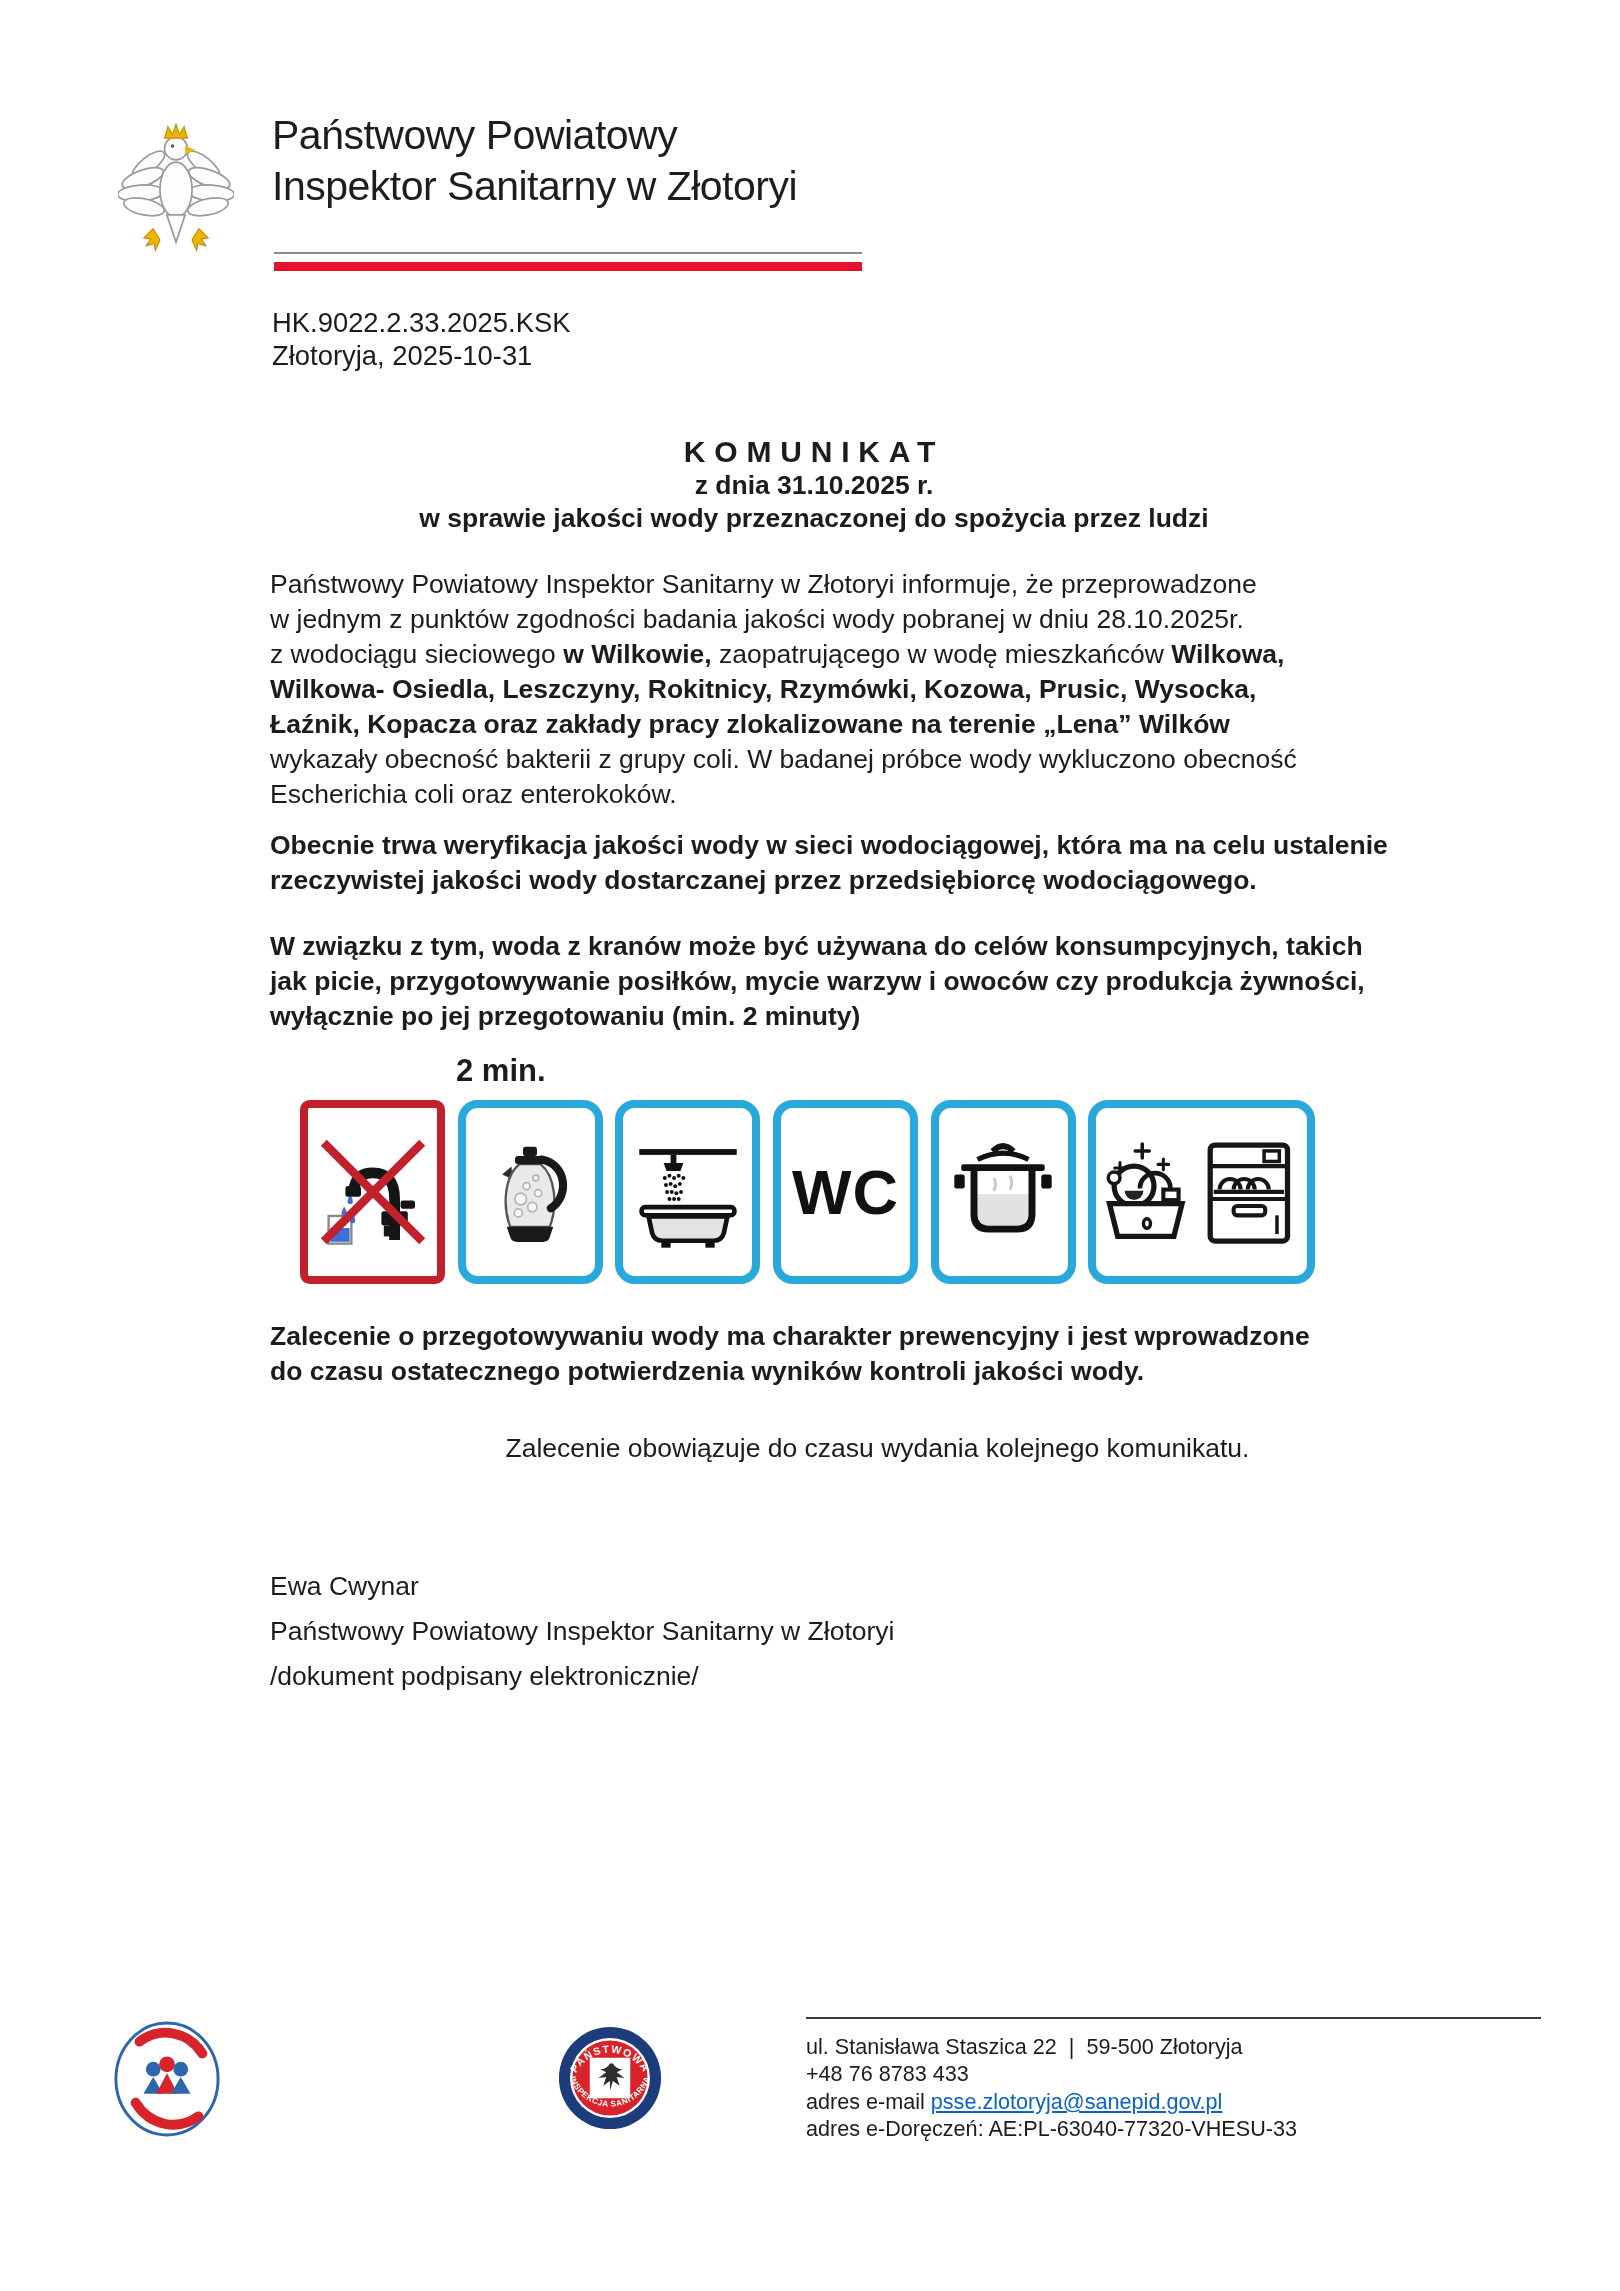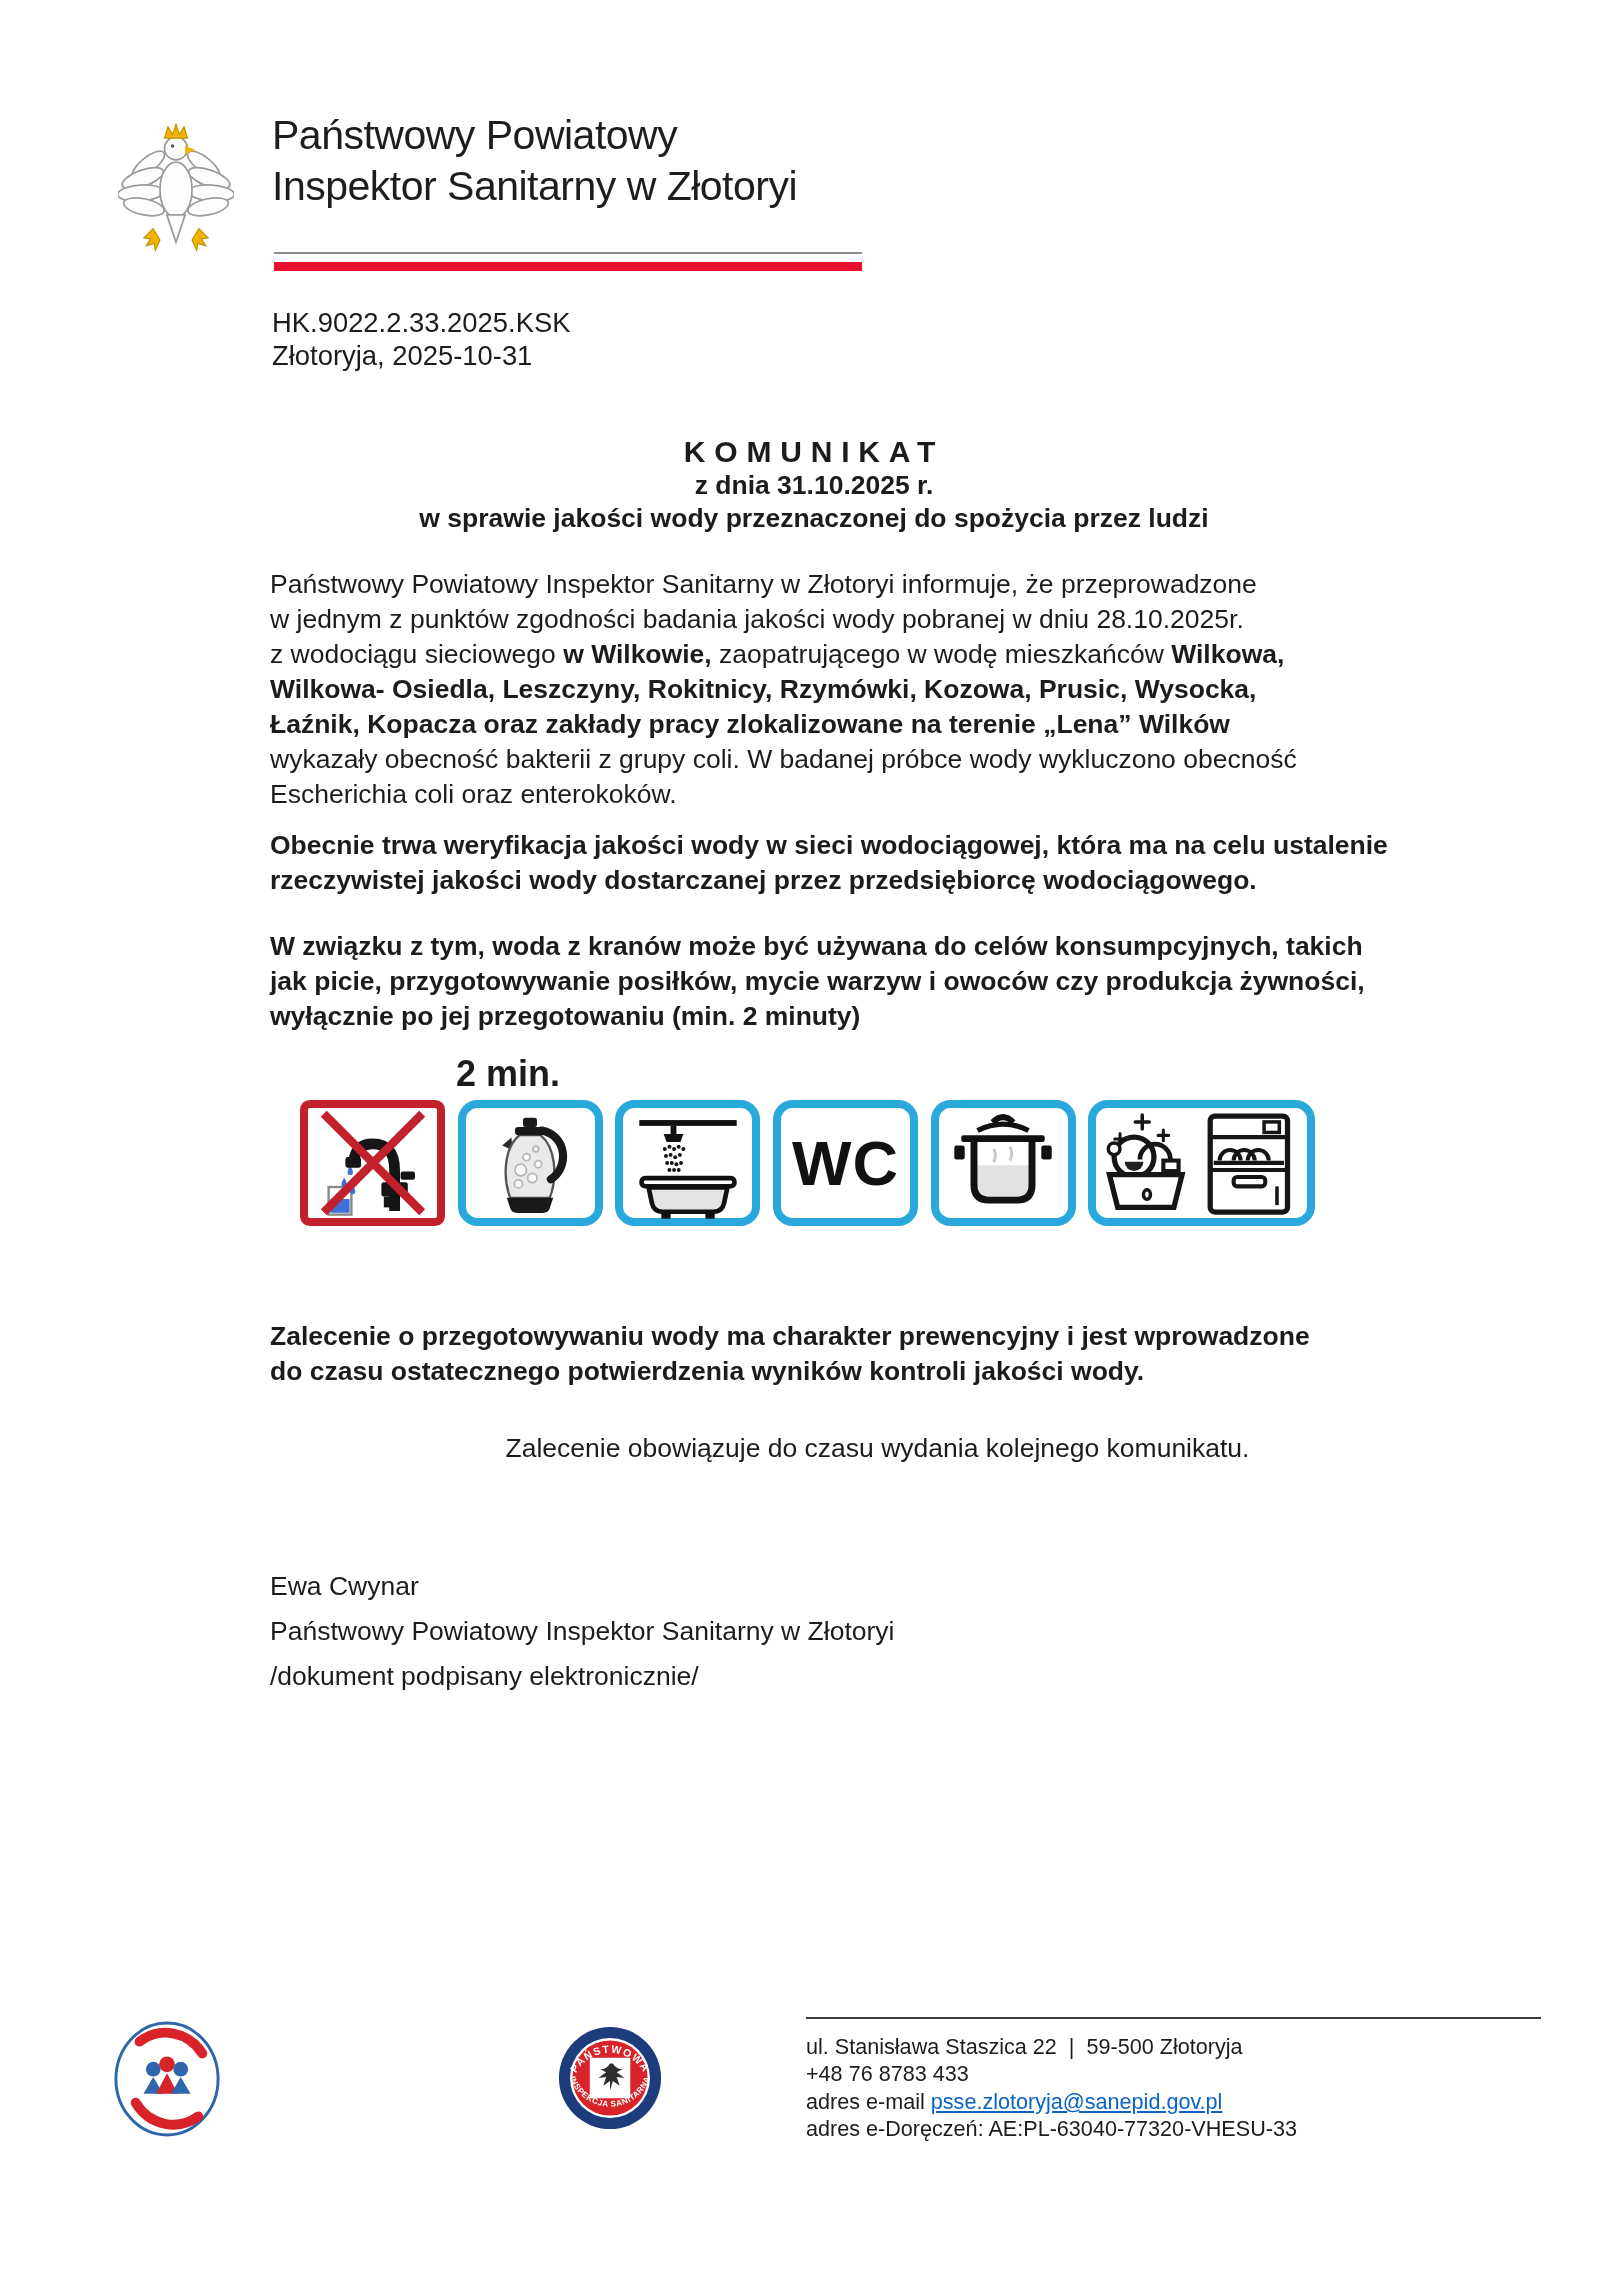--- a/index.html
+++ b/index.html
@@ -18,24 +18,24 @@
   .title-main{font-size:30px;letter-spacing:8.8px;line-height:35px;}
   .title-sub{font-size:26.5px;line-height:33px;}
   
   .para{position:absolute;left:270px;width:1215px;font-size:26.5px;line-height:35px;white-space:pre-line;margin:0;}
   .b{font-weight:bold;}
   .para1{top:567px;}
   .para2{top:828px;}
   .para3{top:929px;}
   .para4{top:1319px;}
   .para5{top:1431px;text-align:center;}
-  .boil-label{position:absolute;left:456px;top:1053px;font-size:36px;font-weight:bold;}
+  .boil-label{position:absolute;left:456px;top:1053px;font-size:31px;font-weight:bold;}
   
   .pictos{position:absolute;left:300px;top:1100px;display:flex;gap:12.7px;}
-  .picto{box-sizing:border-box;width:145px;height:126px;background:#fff;border:8.8px solid #29a8dc;border-radius:19.6px;display:flex;align-items:center;justify-content:center;}
+  .picto{box-sizing:border-box;width:145px;height:184px;background:#fff;border:8.8px solid #29a8dc;border-radius:19.6px;display:flex;align-items:center;justify-content:center;}
   .picto.red{border-color:#c2202a;border-radius:9.8px;}
   .picto.wide{width:227px;}
   .wc-text{font-size:63px;font-weight:800;letter-spacing:1px;color:#111;}
   
   .signature{position:absolute;left:270px;top:1570px;font-size:26.5px;line-height:33px;}
   .signature div{margin-bottom:11.8px;}
   
   .f-logo{position:absolute;left:112px;top:2019px;}
   .f-slogan{position:absolute;left:235px;top:2052px;width:314px;text-align:center;color:#2e66ac;font-weight:bold;font-size:22.5px;line-height:32px;letter-spacing:0.5px;}
   .f-badge{position:absolute;left:557px;top:2025px;}

